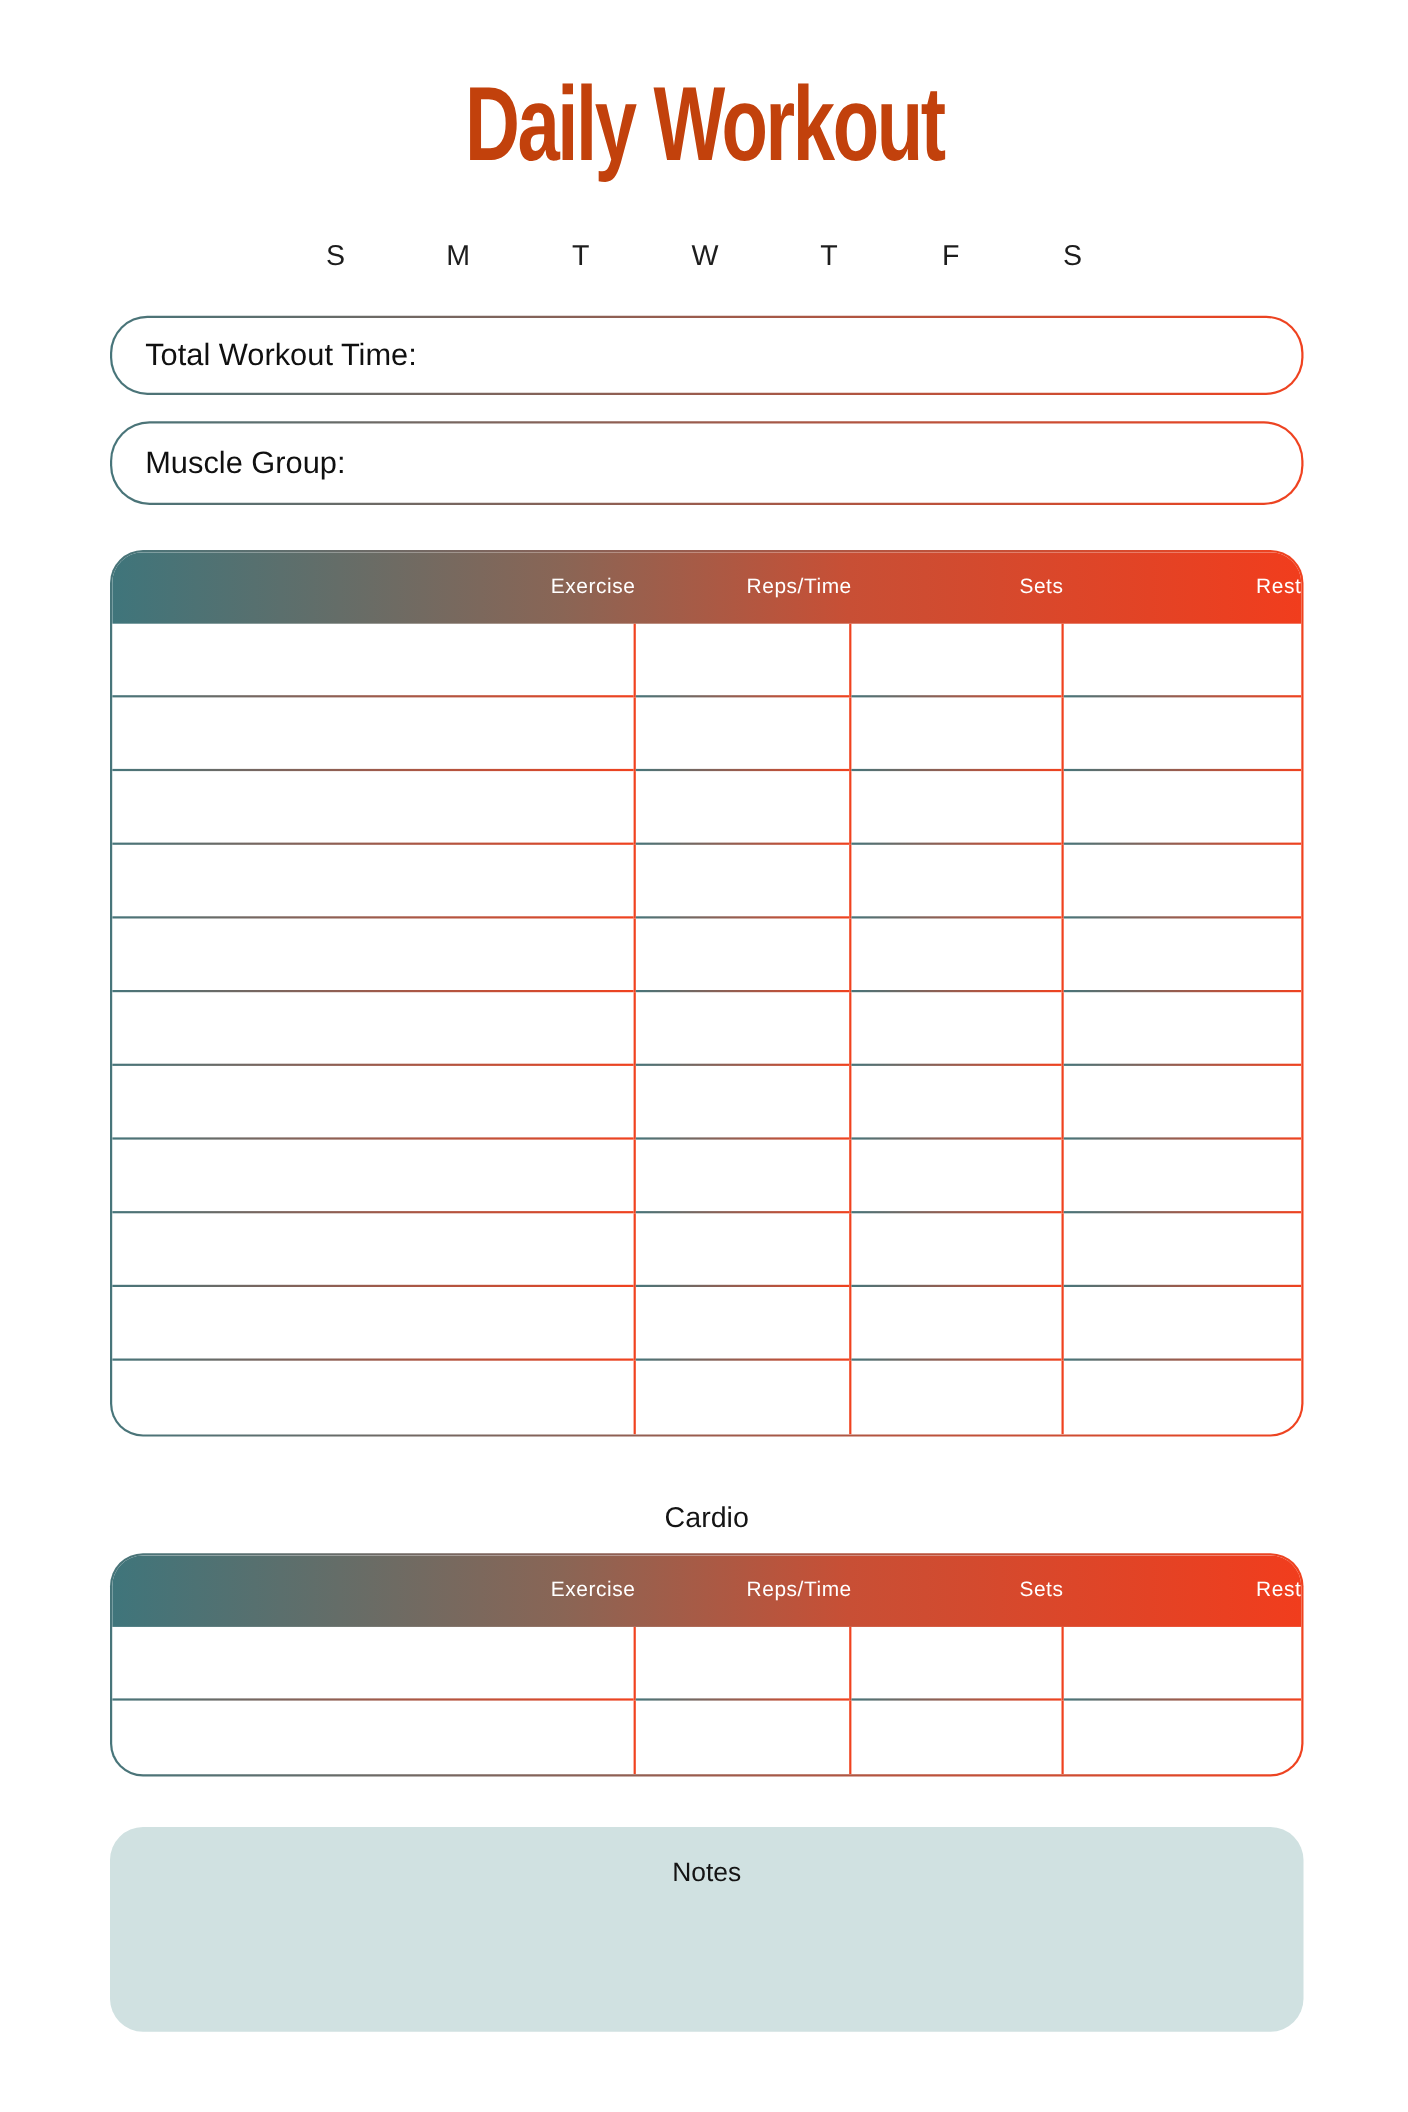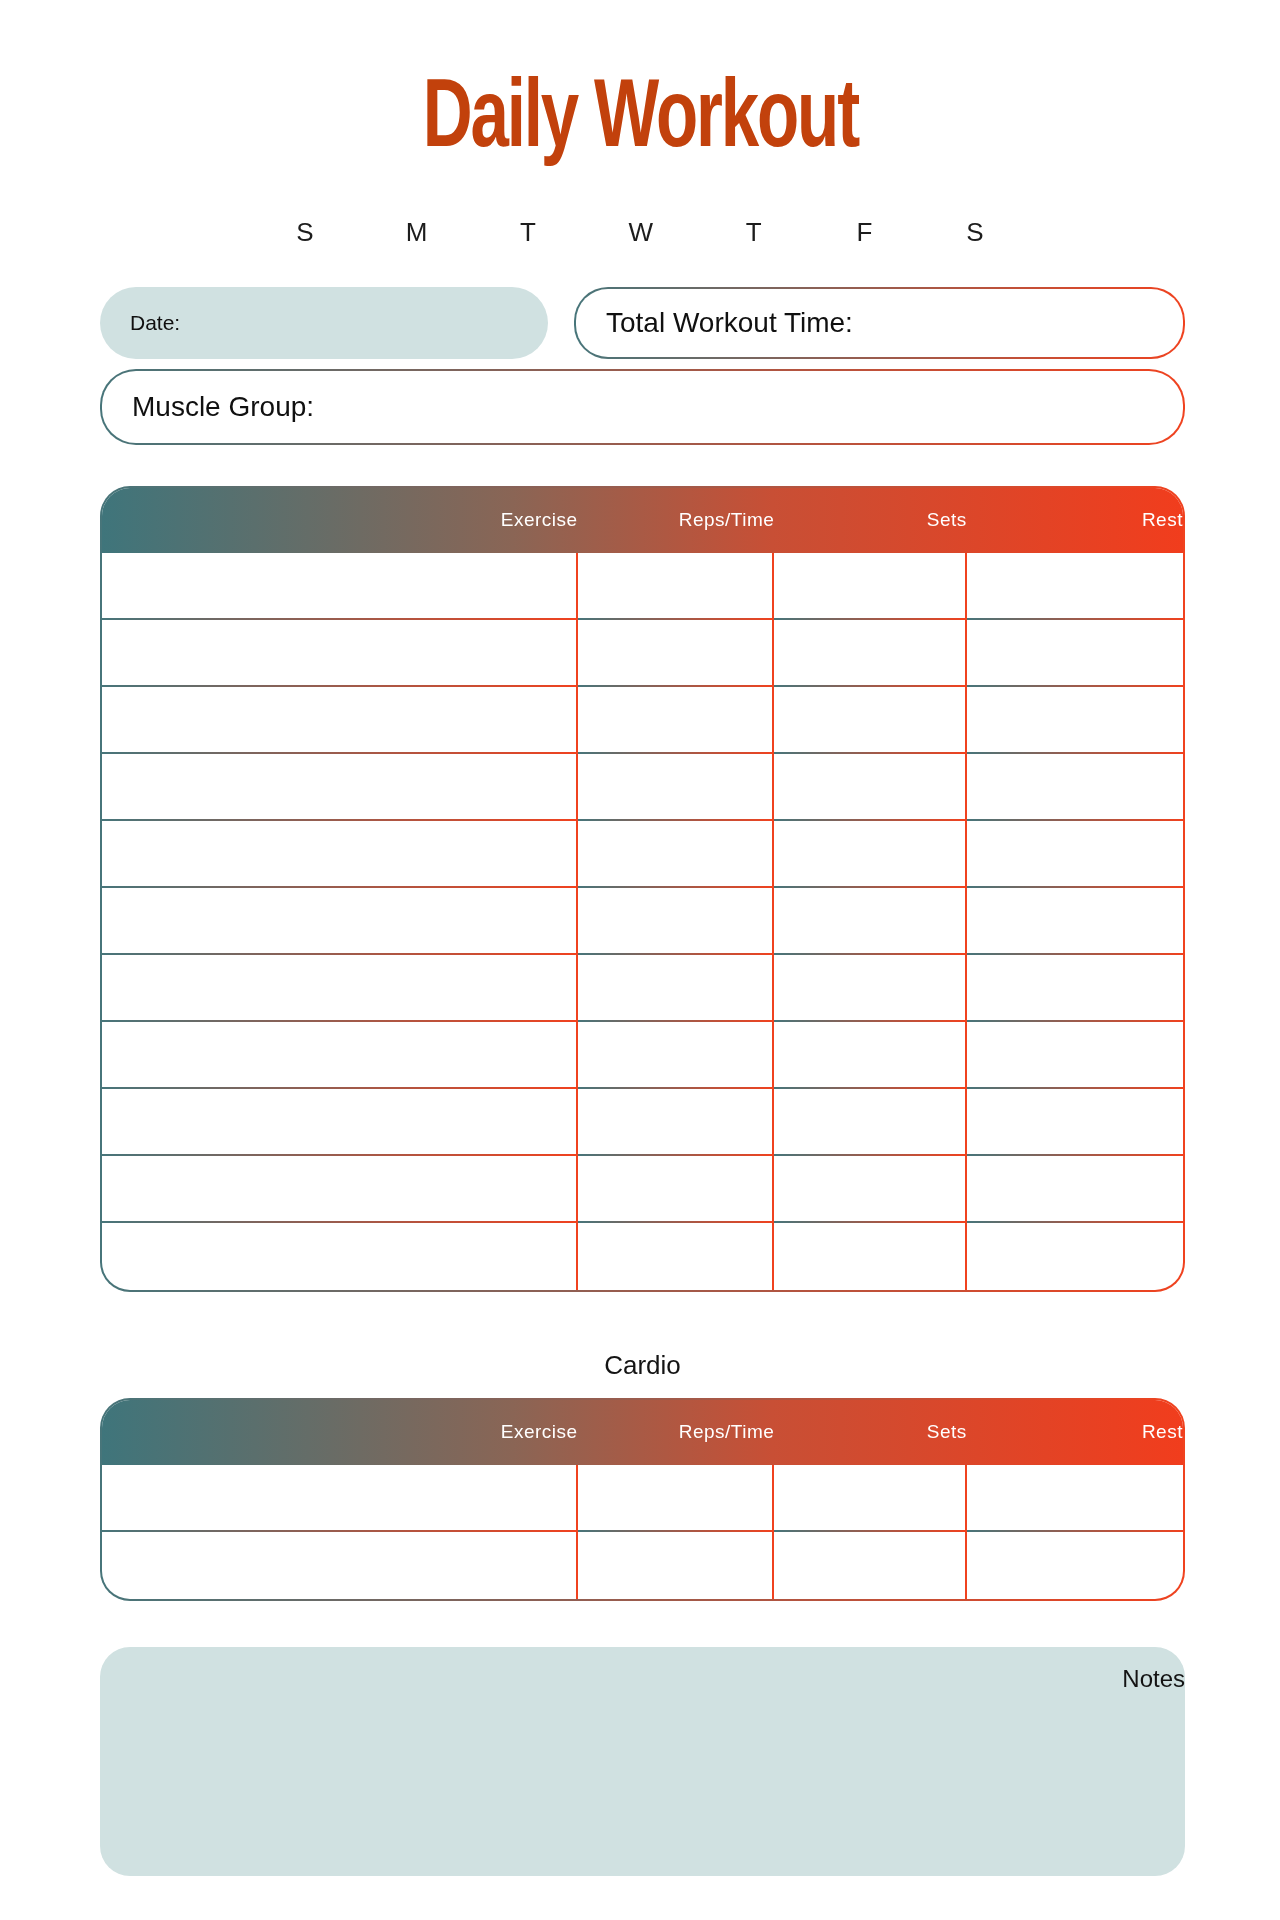--- a/index.html
+++ b/index.html
@@ -48,21 +48,21 @@
   }
 
   .grad-box { background:linear-gradient(90deg,#47757a,#f0421f); padding:2px; }
   .grad-box .inner {
     background:#ffffff; width:100%; height:100%;
     display:flex; align-items:center; padding-left:30px;
     font-size:28px; color:#101010;
   }
   .total-box { flex:1; height:72px; border-radius:34px; }
   .total-box .inner { border-radius:32px; }
-  .muscle-box { margin-top:10px; height:76px; border-radius:36px; }
+  .muscle-box { margin-top:24px; height:76px; border-radius:36px; }
   .muscle-box .inner { border-radius:34px; }
 
   
   .ptable { margin-top:41px; border-radius:30px; background:linear-gradient(90deg,#47757a,#f0421f); padding:2px; }
   .ptable .tinner { background:#ffffff; border-radius:28px; overflow:hidden; }
   .thead {
     display:grid; height:65px; align-items:center;
     background:linear-gradient(90deg,#3f757b 0%, #8a6555 38%, #c84f35 62%, #f13d1d 100%);
   }
   .th { text-align:right; color:#ffffff; font-size:19px; letter-spacing:0.5px; }
@@ -76,23 +76,23 @@
   }
   .tcell:last-child { border-right:none; }
   .trow.last .tcell { background-image:none; }
 
   
   .cardio-label { margin-top:58px; text-align:center; font-size:26px; color:#141414; height:32px; }
   .ptable.cardio { margin-top:16px; }
 
   
   .notes-box {
-    margin-top:46px; height:229px;
+    margin-top:46px; height:186px;
     background:#d0e1e1; border-radius:30px;
-    text-align:right; padding-top:18px;
+    text-align:center; padding-top:28px;
     font-size:24px; color:#141414;
   }
 </style>
 </head>
 <body>
 
 <div class="page">
 
   <h1 class="title"><span class="squeeze">Daily Workout</span></h1>
 
@@ -102,23 +102,20 @@
       <span class="day">T</span>
       <span class="day">W</span>
       <span class="day">T</span>
       <span class="day">F</span>
       <span class="day">S</span>
     </div>
 
   <div class="content">
 
     <div class="fields-row">
-      <div class="date-pill">
-        <span>Date:</span>
-      </div>
       <div class="grad-box total-box">
         <div class="inner">
           <span>Total Workout Time:</span>
         </div>
       </div>
     </div>
 
     <div class="grad-box muscle-box">
       <div class="inner">
         <span>Muscle Group:</span>

